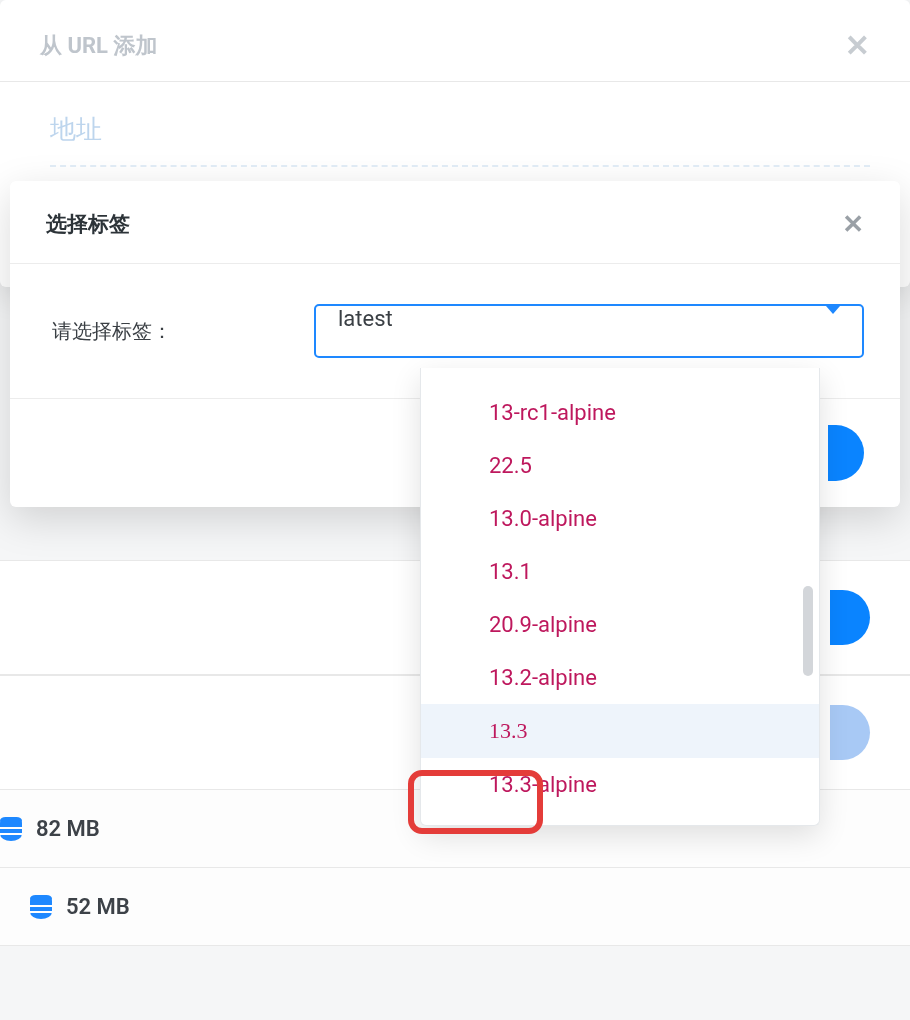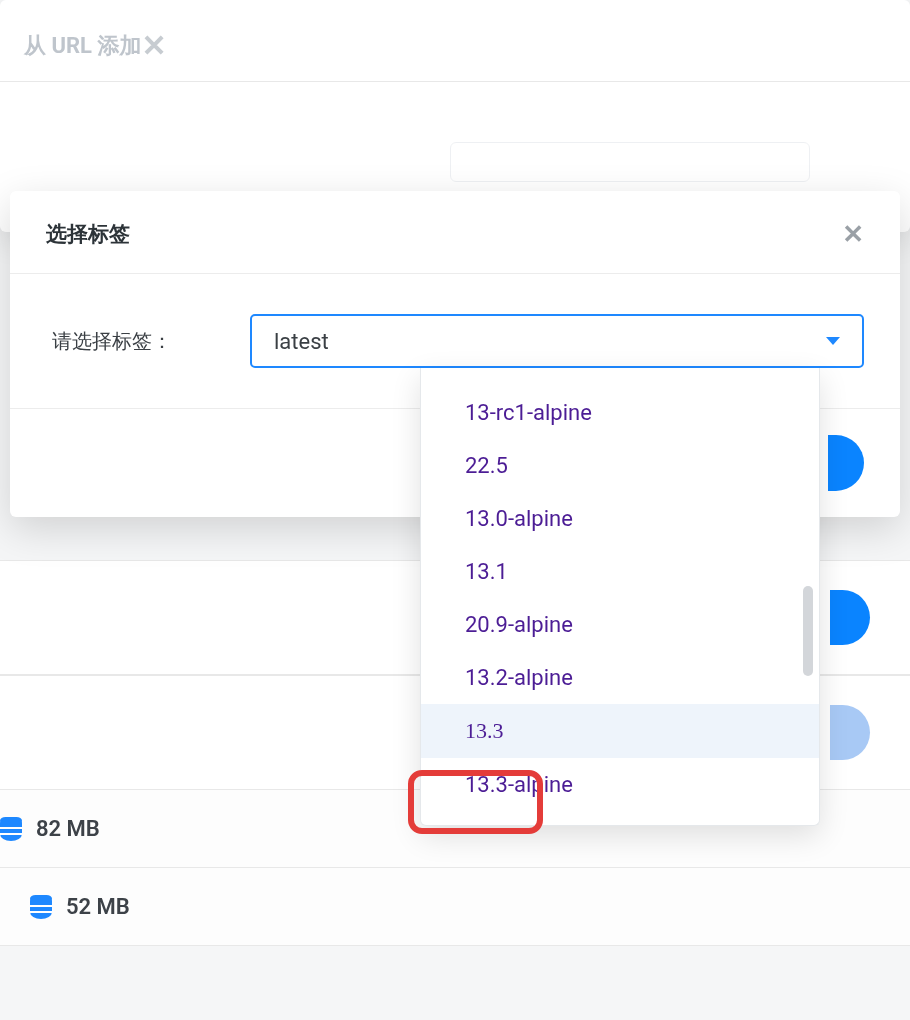--- a/index.html
+++ b/index.html
@@ -17,22 +17,23 @@
       position: absolute;
       top: 0;
       left: 0;
       right: 0;
       background: #fff;
       box-shadow: 0 8px 30px rgba(0,0,0,0.12);
       border-radius: 6px;
       padding-bottom: 30px;
     }
     .bg-modal-header {
-      padding: 28px 40px 18px 24px;
-      display: flex;
+      padding: 28px 40px 18px 40px;
+      display: flex;
+      justify-content: space-between;
       align-items: center;
       border-bottom: 1px solid #e8e8e8;
     }
     .bg-modal-title {
       font-size: 22px;
       font-weight: 700;
       color: #bfc5cc;
     }
     .bg-close {
       font-size: 30px;
@@ -61,21 +62,21 @@
       border-radius: 6px;
       height: 40px;
       width: 360px;
       background: #fff;
       opacity: 0.5;
     }
 
     
     .fg-modal {
       position: absolute;
-      top: 191px;
+      top: 181px;
       left: 10px;
       right: 10px;
       background: #fff;
       border-radius: 6px;
       box-shadow: 0 12px 40px rgba(0,0,0,0.15);
       z-index: 10;
     }
     .fg-header {
       padding: 28px 36px 24px 36px;
       display: flex;
@@ -91,39 +92,39 @@
     .fg-close {
       font-size: 26px;
       color: #9aa0a6;
       font-weight: 700;
       cursor: pointer;
     }
     .fg-body {
       padding: 40px 36px 40px 42px;
       display: flex;
       align-items: center;
-      gap: 40px;
+      gap: 52px;
     }
     .fg-label {
       font-size: 20px;
       color: #3a3f44;
       white-space: nowrap;
     }
     .select-box {
       flex: 1;
       height: 54px;
       border: 2px solid #1e88ff;
       border-radius: 5px;
       display: flex;
-      align-items: center;
+      align-items: flex-start;
       justify-content: space-between;
       padding: 0 22px;
       cursor: pointer;
       background: #fff;
-      margin-left: 38px;
+      margin-left: 90px;
     }
     .select-value {
       font-size: 22px;
       color: #3a3f44;
     }
     .select-caret {
       width: 0;
       height: 0;
       border-left: 7px solid transparent;
       border-right: 7px solid transparent;
@@ -154,23 +155,23 @@
       border-top: none;
       border-radius: 0 0 6px 6px;
       box-shadow: 0 10px 30px rgba(0,0,0,0.12);
       z-index: 30;
       padding: 18px 0 14px 0;
     }
     .dropdown-inner {
       position: relative;
     }
     .dd-item {
-      padding: 14px 20px 14px 44px;
+      padding: 14px 20px 14px 68px;
       font-size: 22px;
-      color: #4c1d95;
+      color: #be185d;
       cursor: pointer;
     }
     .dd-item.hover {
       background: #eef4fb;
       font-family: Liberation Serif, serif;
     }
     .dd-scrollbar {
       position: absolute;
       right: 6px;
       top: 200px;
@@ -256,20 +257,21 @@
   </style>
 </head>
 <body>
 
 <div class="bg-modal">
   <div class="bg-modal-header">
     <div class="bg-modal-title">从 URL 添加</div>
     <div class="bg-close">✕</div>
   </div>
   <div class="bg-body">
+    <div class="bg-url-label">地址</div>
     <div class="bg-btn-area">
       <div class="bg-btn-ghost"></div>
     </div>
   </div>
 </div>
 
 <div class="bg-rows">
   <div class="bg-row">
     <div class="blue-pill" style="background:#0a84ff"></div>
   </div>

